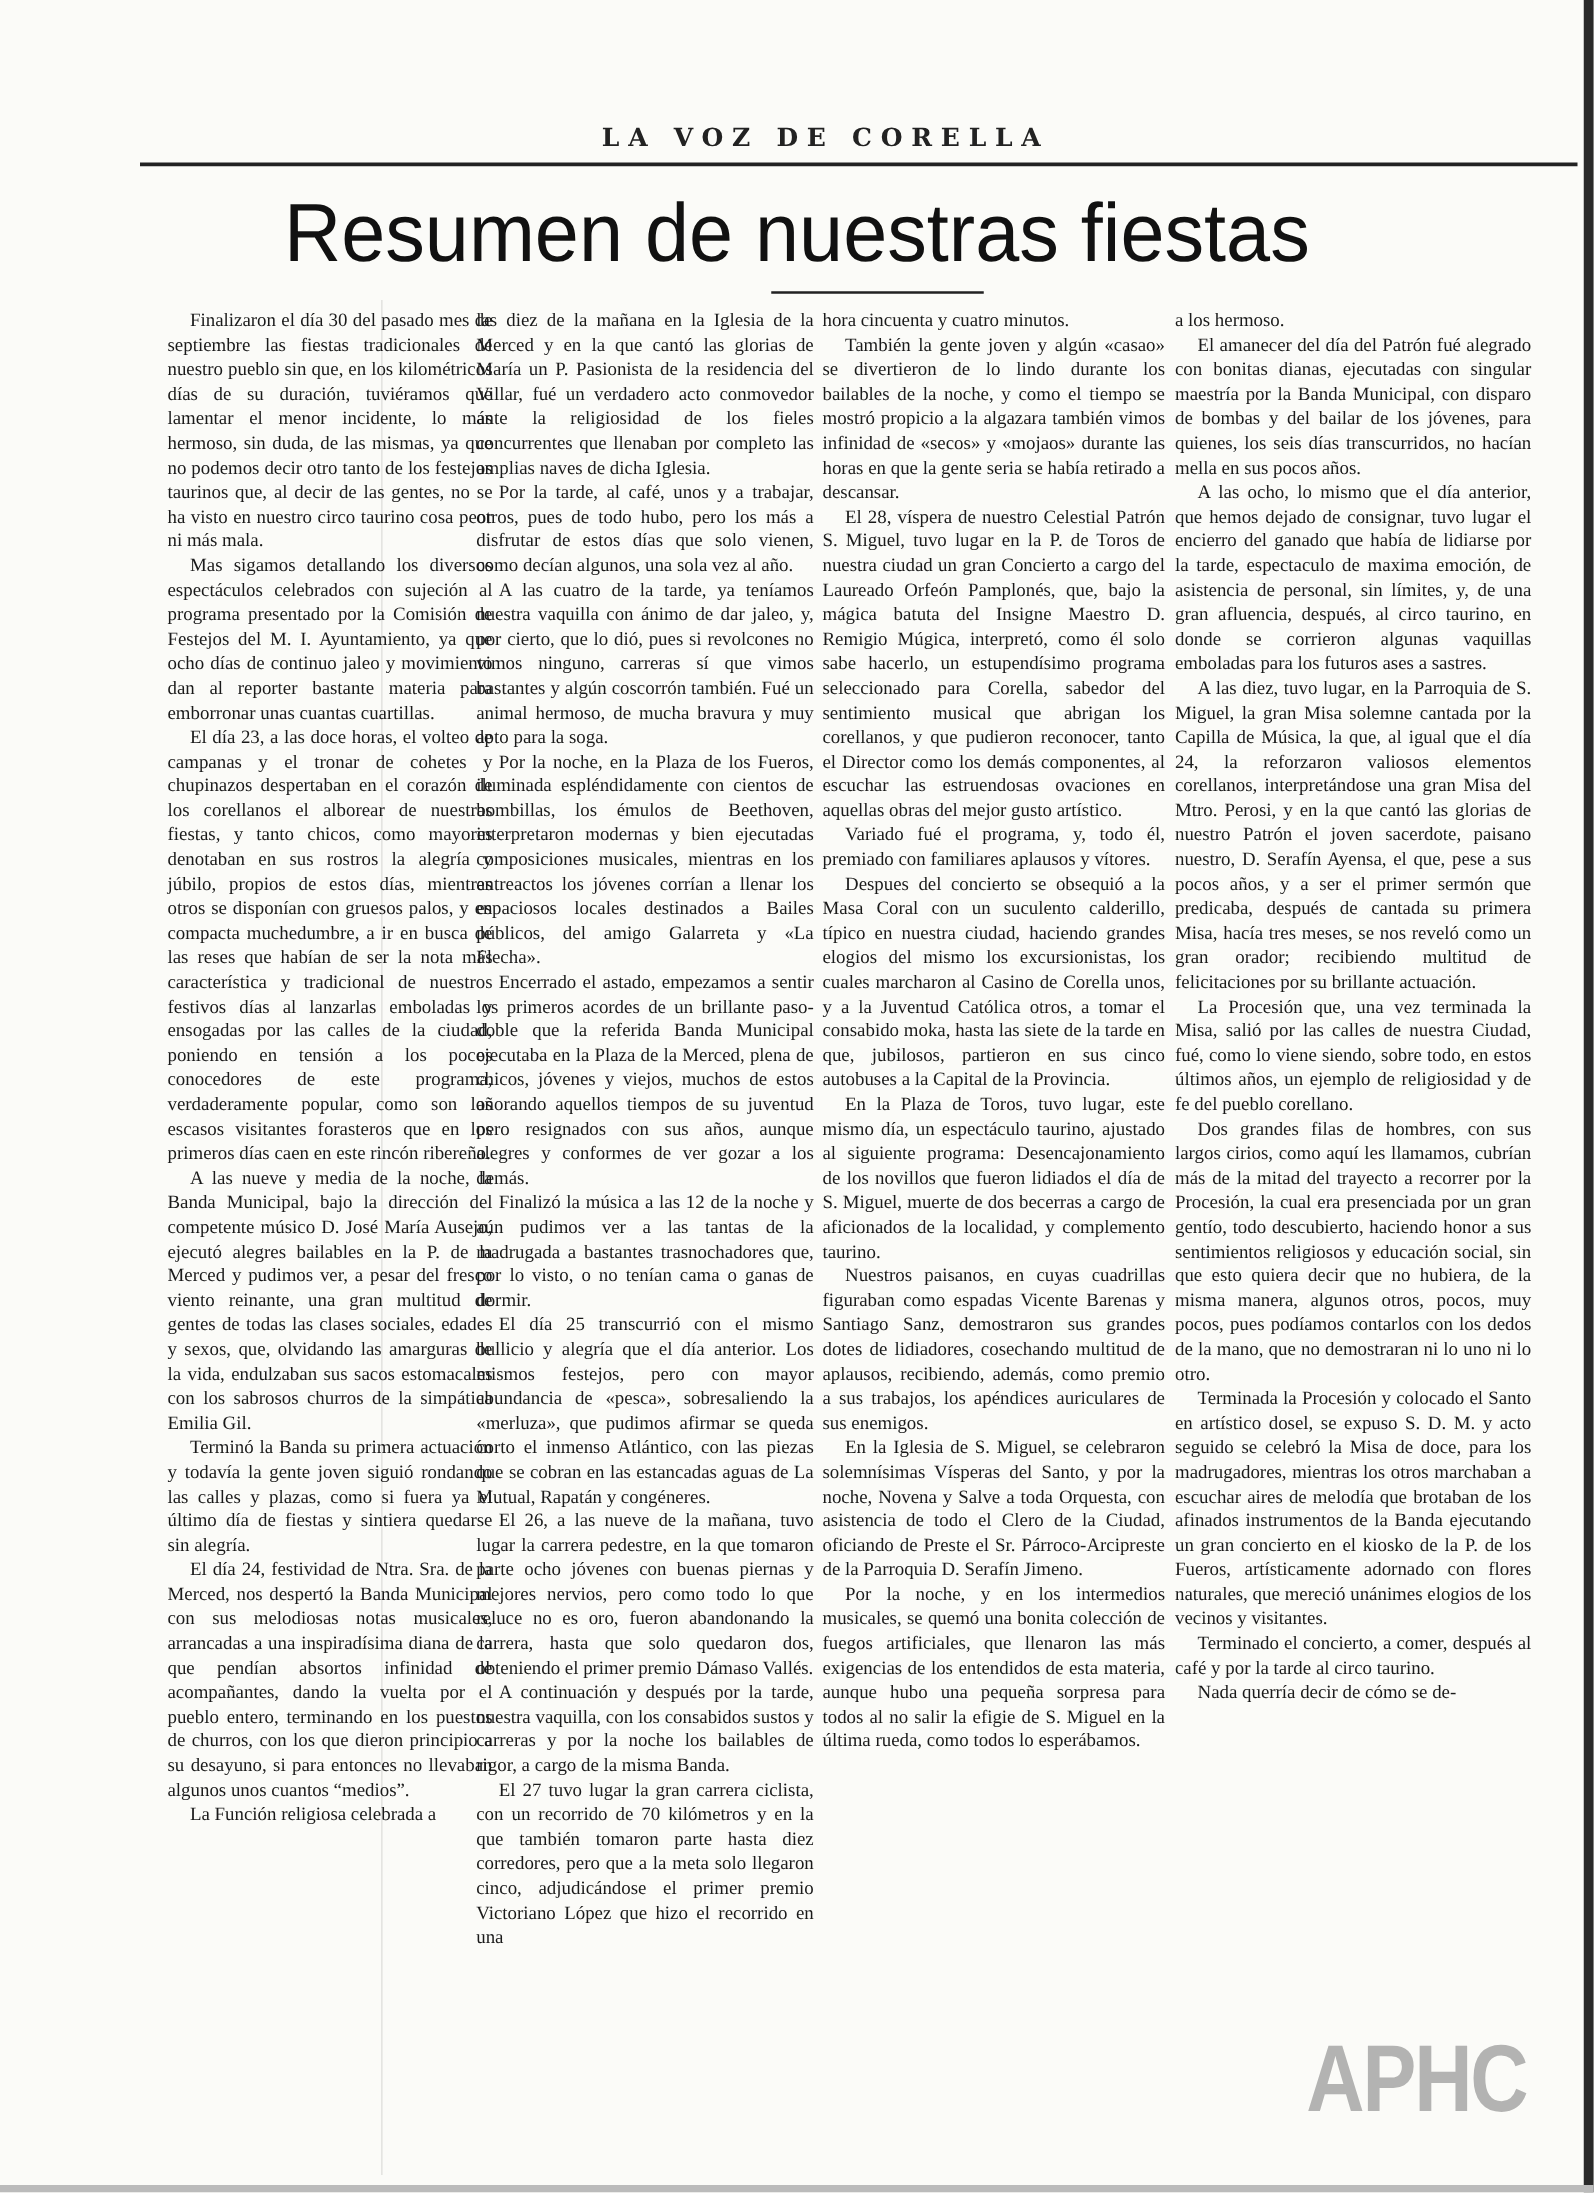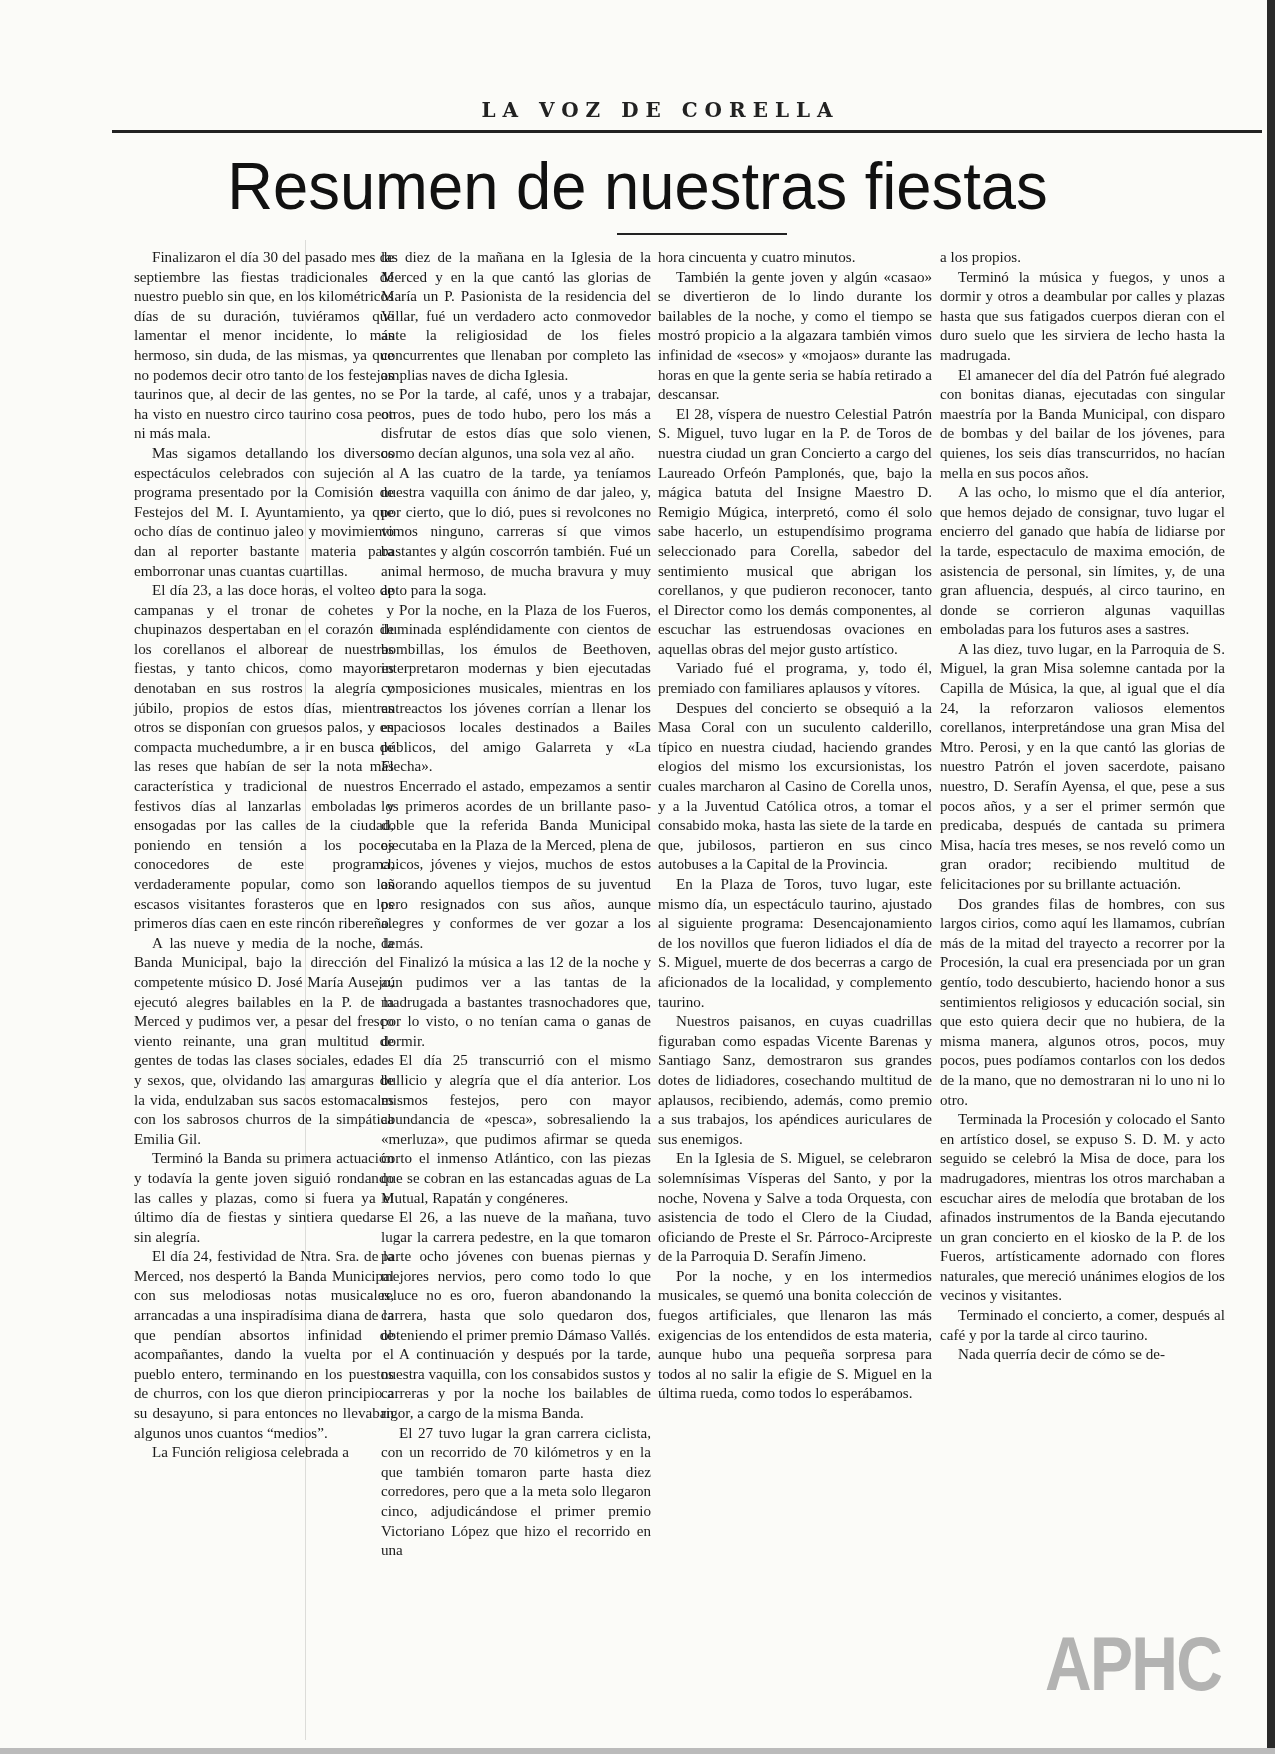--- a/index.html
+++ b/index.html
@@ -59,25 +59,25 @@
         <p>También la gente joven y algún «casao» se divertieron de lo lindo durante los bailables de la noche, y como el tiempo se mostró propicio a la algazara también vimos infinidad de «secos» y «mojaos» durante las horas en que la gente seria se había retirado a descansar.</p>
         <p>El 28, víspera de nuestro Celestial Patrón S. Miguel, tuvo lugar en la P. de Toros de nuestra ciudad un gran Concierto a cargo del Laureado Orfeón Pamplonés, que, bajo la mágica batuta del Insigne Maestro D. Remigio Múgica, interpretó, como él solo sabe hacerlo, un estupendísimo programa seleccionado para Corella, sabedor del sentimiento musical que abrigan los corellanos, y que pudieron reconocer, tanto el Director como los demás componentes, al escuchar las estruendosas ovaciones en aquellas obras del mejor gusto artístico.</p>
         <p>Variado fué el programa, y, todo él, premiado con familiares aplausos y vítores.</p>
         <p>Despues del concierto se obsequió a la Masa Coral con un suculento calderillo, típico en nuestra ciudad, haciendo grandes elogios del mismo los excursionistas, los cuales marcharon al Casino de Corella unos, y a la Juventud Católica otros, a tomar el consabido moka, hasta las siete de la tarde en que, jubilosos, partieron en sus cinco autobuses a la Capital de la Provincia.</p>
         <p>En la Plaza de Toros, tuvo lugar, este mismo día, un espectáculo taurino, ajustado al siguiente programa: Desencajonamiento de los novillos que fueron lidiados el día de S. Miguel, muerte de dos becerras a cargo de aficionados de la localidad, y complemento taurino.</p>
         <p>Nuestros paisanos, en cuyas cuadrillas figuraban como espadas Vicente Barenas y Santiago Sanz, demostraron sus grandes dotes de lidiadores, cosechando multitud de aplausos, recibiendo, además, como premio a sus trabajos, los apéndices auriculares de sus enemigos.</p>
         <p>En la Iglesia de S. Miguel, se celebraron solemnísimas Vísperas del Santo, y por la noche, Novena y Salve a toda Orquesta, con asistencia de todo el Clero de la Ciudad, oficiando de Preste el Sr. Párroco-Arcipreste de la Parroquia D. Serafín Jimeno.</p>
         <p>Por la noche, y en los intermedios musicales, se quemó una bonita colección de fuegos artificiales, que llenaron las más exigencias de los entendidos de esta materia, aunque hubo una pequeña sorpresa para todos al no salir la efigie de S. Miguel en la última rueda, como todos lo esperábamos.</p>
       </div>
     <div class="col c4">
-        <p class="cont">a los propios.</p>
-        <p>Terminó la música y fuegos, y unos a dormir y otros a deambular por calles y plazas hasta que sus fatigados cuerpos dieran con el duro suelo que les sirviera de lecho hasta la madrugada.</p>
+        <p class="cont">a los hermoso.</p>
         <p>El amanecer del día del Patrón fué alegrado con bonitas dianas, ejecutadas con singular maestría por la Banda Municipal, con disparo de bombas y del bailar de los jóvenes, para quienes, los seis días transcurridos, no hacían mella en sus pocos años.</p>
         <p>A las ocho, lo mismo que el día anterior, que hemos dejado de consignar, tuvo lugar el encierro del ganado que había de lidiarse por la tarde, espectaculo de maxima emoción, de asistencia de personal, sin límites, y, de una gran afluencia, después, al circo taurino, en donde se corrieron algunas vaquillas emboladas para los futuros ases a sastres.</p>
         <p>A las diez, tuvo lugar, en la Parroquia de S. Miguel, la gran Misa solemne cantada por la Capilla de Música, la que, al igual que el día 24, la reforzaron valiosos elementos corellanos, interpretándose una gran Misa del Mtro. Perosi, y en la que cantó las glorias de nuestro Patrón el joven sacerdote, paisano nuestro, D. Serafín Ayensa, el que, pese a sus pocos años, y a ser el primer sermón que predicaba, después de cantada su primera Misa, hacía tres meses, se nos reveló como un gran orador; recibiendo multitud de felicitaciones por su brillante actuación.</p>
+        <p>La Procesión que, una vez terminada la Misa, salió por las calles de nuestra Ciudad, fué, como lo viene siendo, sobre todo, en estos últimos años, un ejemplo de religiosidad y de fe del pueblo corellano.</p>
         <p>Dos grandes filas de hombres, con sus largos cirios, como aquí les llamamos, cubrían más de la mitad del trayecto a recorrer por la Procesión, la cual era presenciada por un gran gentío, todo descubierto, haciendo honor a sus sentimientos religiosos y educación social, sin que esto quiera decir que no hubiera, de la misma manera, algunos otros, pocos, muy pocos, pues podíamos contarlos con los dedos de la mano, que no demostraran ni lo uno ni lo otro.</p>
         <p>Terminada la Procesión y colocado el Santo en artístico dosel, se expuso S. D. M. y acto seguido se celebró la Misa de doce, para los madrugadores, mientras los otros marchaban a escuchar aires de melodía que brotaban de los afinados instrumentos de la Banda ejecutando un gran concierto en el kiosko de la P. de los Fueros, artísticamente adornado con flores naturales, que mereció unánimes elogios de los vecinos y visitantes.</p>
         <p>Terminado el concierto, a comer, después al café y por la tarde al circo taurino.</p>
         <p>Nada querría decir de cómo se de-</p>
       </div>
   </div>
 
   <div class="watermark">APHC</div>
   <div class="right-edge"></div>
   <div class="bottom-edge"></div>

